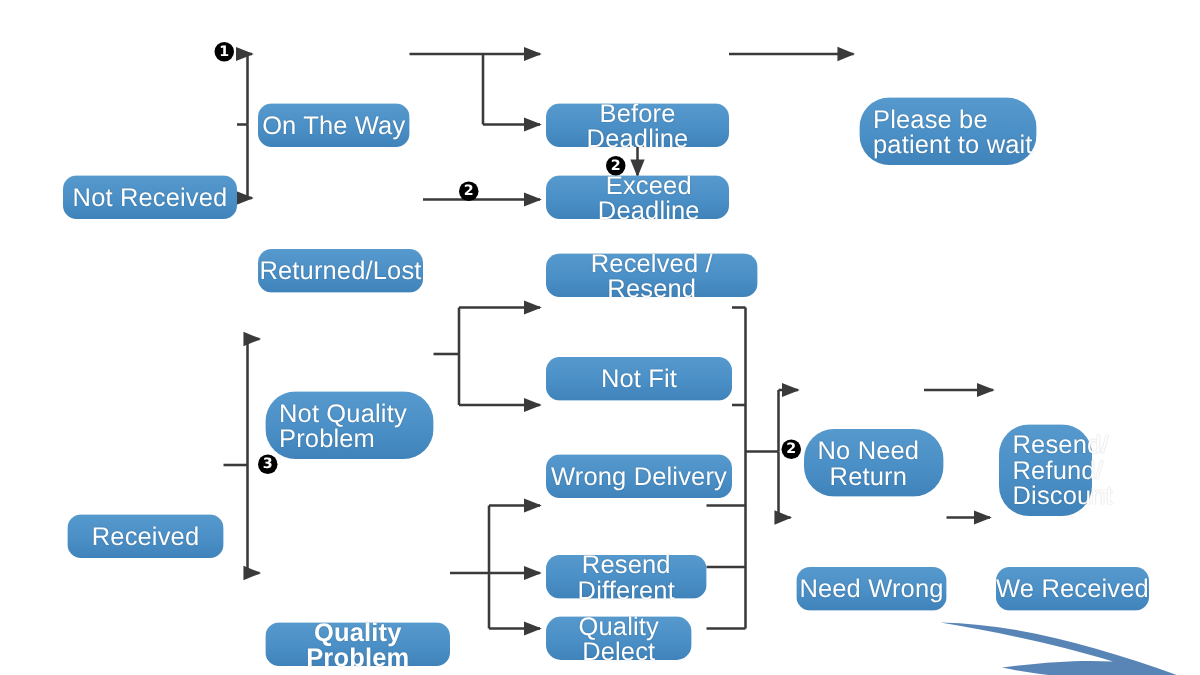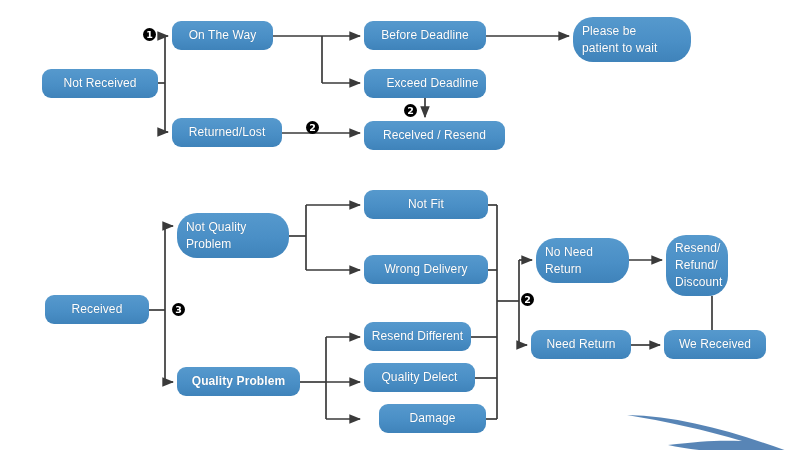--- a/index.html
+++ b/index.html
@@ -25,27 +25,28 @@
     height: 450px;
     pointer-events: none;
   }
   .node {
     position: absolute;
     box-sizing: border-box;
     background: #4a8fc6;
     background-image: linear-gradient(180deg, #5699cd 0%, #4a8fc6 55%, #3f83ba 100%);
     border-radius: 9px;
     color: #ffffff;
-    font-size: 12px;
+    font-size: 17px;
     line-height: 17px;
     letter-spacing: 0.1px;
     display: flex;
     align-items: center;
     text-shadow: 0 0 1px rgba(0,0,0,0.25);
     z-index: 3;
+    margin-top: 48px;
   }
   .node.center { justify-content: center; text-align: center; }
   .node.left { justify-content: flex-start; text-align: left; padding-left: 9px; border-radius: 20px; }
   .badge {
     position: absolute;
     width: 13px;
     height: 13px;
     border-radius: 50%;
     background: #000000;
     color: #ffffff;
@@ -166,32 +167,32 @@
     </div>
     <div class="node center" style="left: 364px; top: 190px; width: 124px; height: 29px;">
       <span style="white-space: pre-line;">Not Fit</span>
     </div>
     <div class="node center" style="left: 364px; top: 255px; width: 124px; height: 29px;">
       <span style="white-space: pre-line;">Wrong Delivery</span>
     </div>
     <div class="node center" style="left: 364px; top: 322px; width: 107px; height: 29px;">
       <span style="white-space: pre-line;">Resend Different</span>
     </div>
-    <div class="node center" style="left: 364px; top: 363px; width: 111px; height: 29px;">
+    <div class="node center" style="left: 364px; top: 363px; width: 97px; height: 29px; border-radius: 10px;">
       <span style="white-space: pre-line;">Quality Delect</span>
     </div>
     <div class="node center" style="left: 379px; top: 404px; width: 107px; height: 29px;">
       <span style="white-space: pre-line;">Damage</span>
     </div>
-    <div class="node left" style="left: 536px; top: 238px; width: 93px; height: 45px;">
+    <div class="node left" style="left: 536px; top: 238px; width: 93px; height: 45px; text-align: center;">
       <span style="white-space: pre-line;">No Need
 Return</span>
     </div>
     <div class="node center" style="left: 531px; top: 330px; width: 100px; height: 29px;">
-      <span style="white-space: pre-line;">Need Return</span>
+      <span style="white-space: pre-line;">Need Wrong</span>
     </div>
     <div class="node left" style="left: 666px; top: 235px; width: 62px; height: 61px;">
       <span style="white-space: pre-line;">Resend/
 Refund/
 Discount</span>
     </div>
     <div class="node center" style="left: 664px; top: 330px; width: 102px; height: 29px;">
       <span style="white-space: pre-line;">We Received</span>
     </div>
     <div class="badge" style="left: 143px; top: 28px;">1</div>

